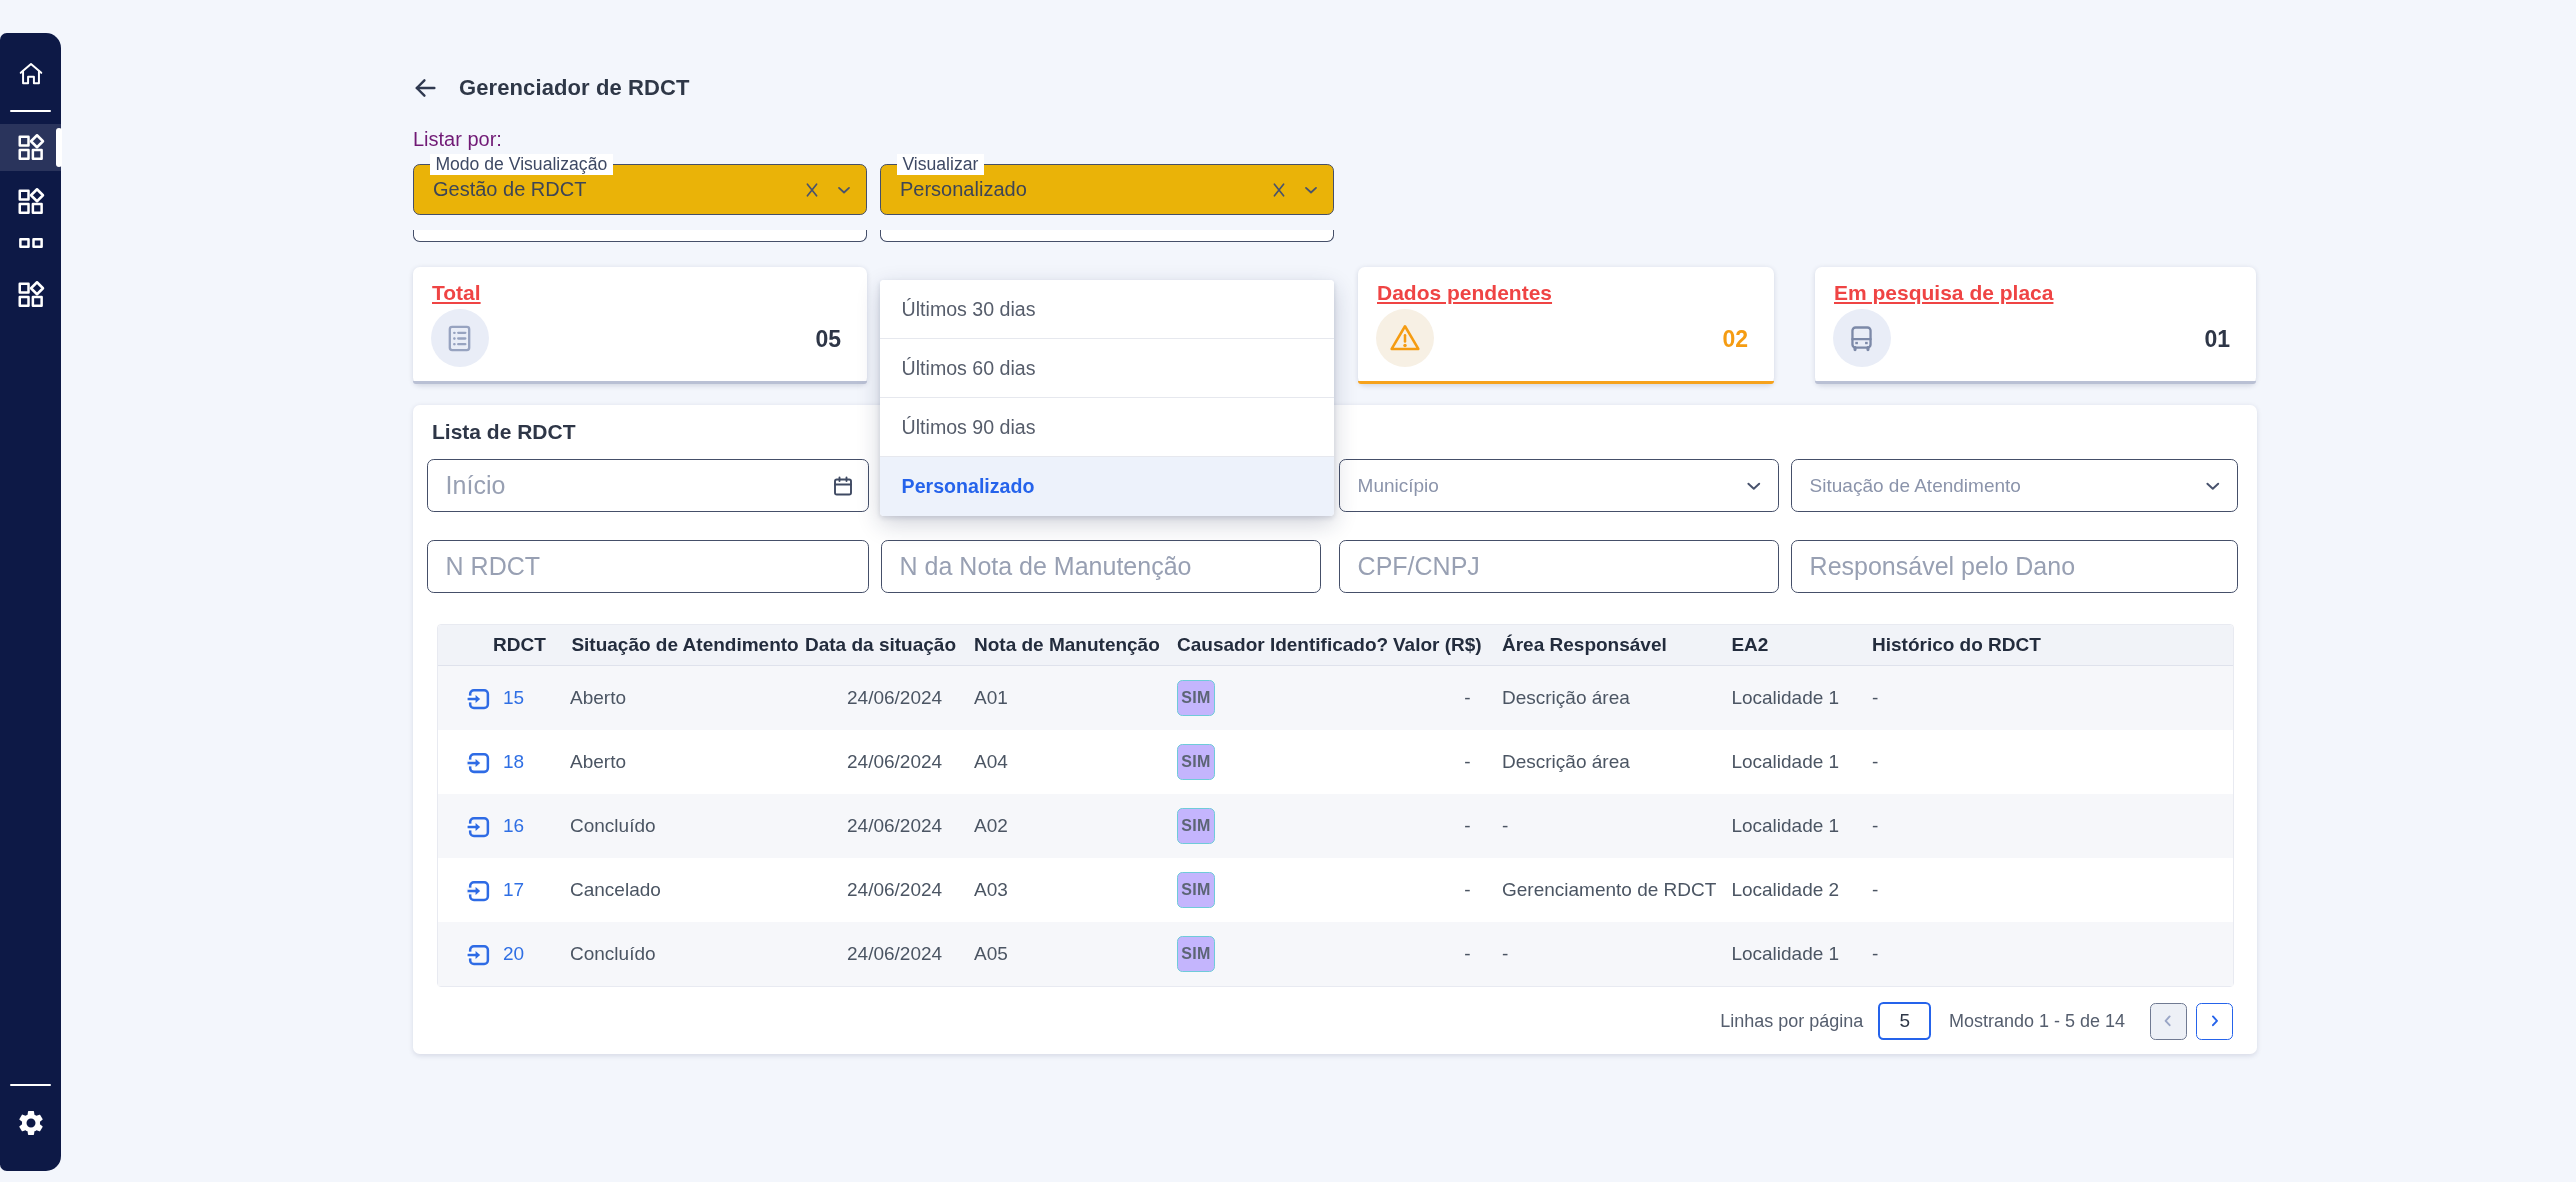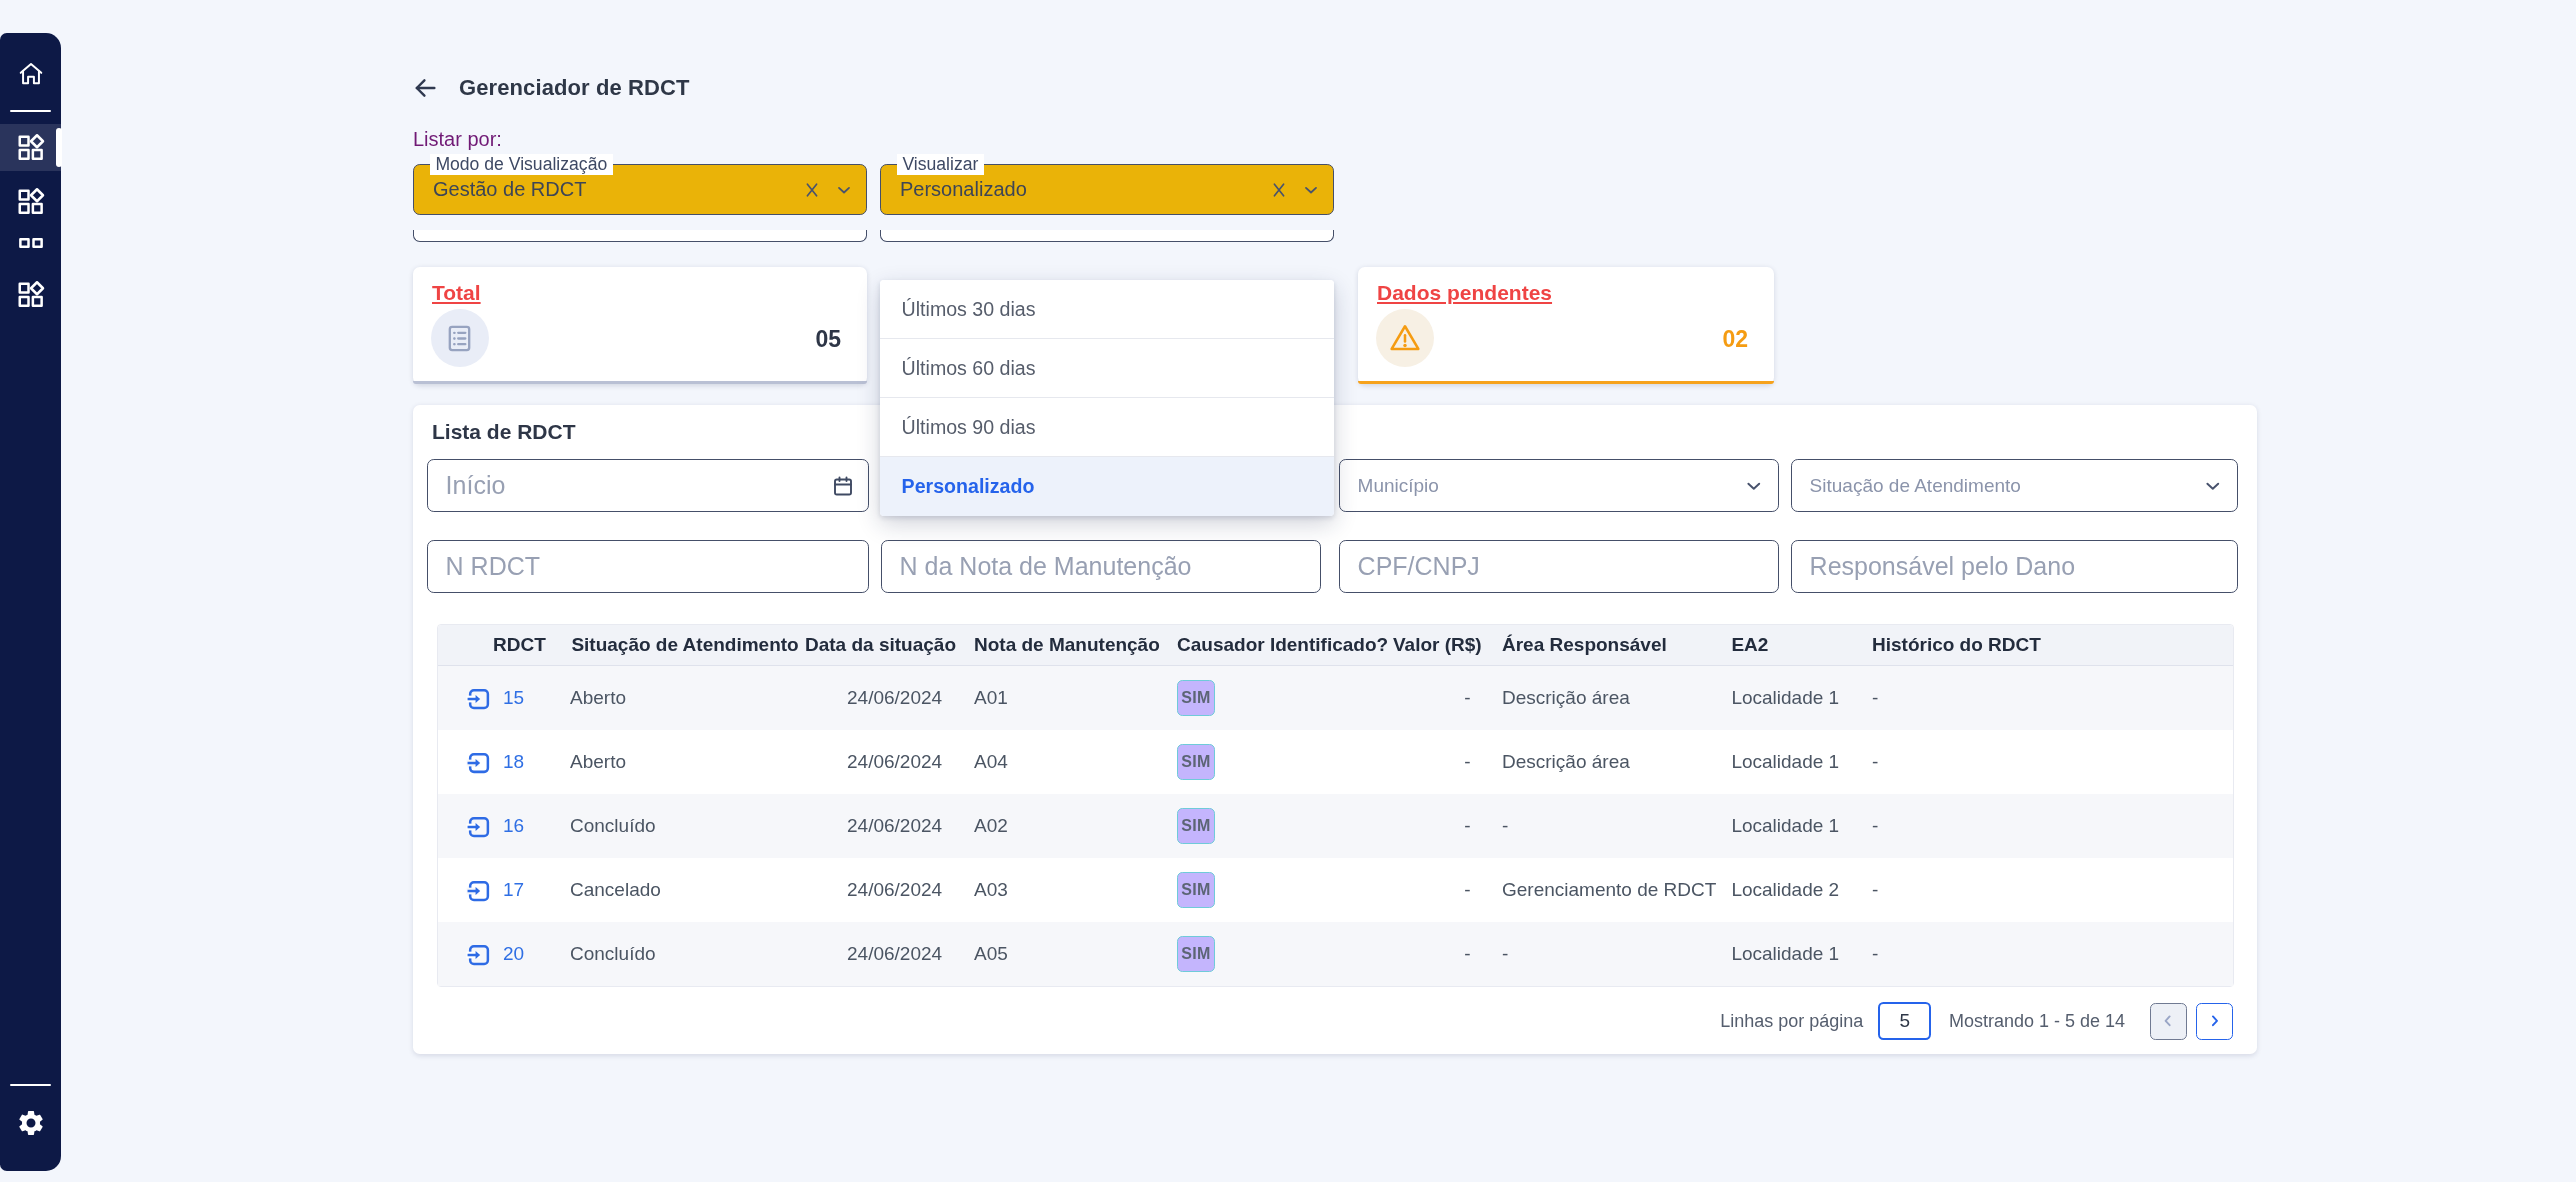--- a/index.html
+++ b/index.html
@@ -218,20 +218,34 @@
       <svg width="32" height="32" viewBox="0 0 24 24" fill="none" stroke="#f59c12" stroke-width="1.9" stroke-linecap="round" stroke-linejoin="round">
         <path d="M12 3.2 22 20.2H2Z"></path>
           <path d="M12 10v4.6"></path>
           <path d="M12 17.6h.01" stroke-width="2.6"></path>
       </svg>
     </div>
     <div class="card-value" style="color:#f59c12;">02</div>
     <div class="accent" style="background:#f6a21c;"></div>
   </div>
 
+  <div class="card" style="left:1815px; width:441px;">
+    <div class="card-title">Em pesquisa de placa</div>
+    <div class="card-iconwrap">
+      <svg width="31" height="31" viewBox="0 0 24 24" fill="none" stroke="#7c89a8" stroke-width="1.8" stroke-linecap="round" stroke-linejoin="round">
+        <rect x="5" y="3.5" width="14" height="15.5" rx="2.4"></rect>
+        <path d="M5 12.5h14"></path>
+        <rect x="7.2" y="14.6" width="2" height="1.8" fill="#7c89a8" stroke="none"></rect>
+        <rect x="14.8" y="14.6" width="2" height="1.8" fill="#7c89a8" stroke="none"></rect>
+        <path d="M7 19v1.6M17 19v1.6" stroke-width="2.4"></path>
+      </svg>
+    </div>
+    <div class="card-value">01</div>
+    <div class="accent" style="background:#b9c0d4;"></div>
+  </div>
 
   <div class="panel">
     <div class="panel-title">Lista de RDCT</div>
 
     <div class="f-input" style="left:14px; top:54px; width:442px;">
       <input placeholder="Início" style="">
       <span class="right-icon">
         <svg width="24" height="24" viewBox="0 0 24 24" fill="none" stroke="#3f4a63" stroke-width="1.9" stroke-linecap="round">
           <rect x="4" y="5.5" width="16" height="15" rx="1.8"></rect>
             <path d="M4 10.5h16M8.5 3.5V7M15.5 3.5V7"></path>

